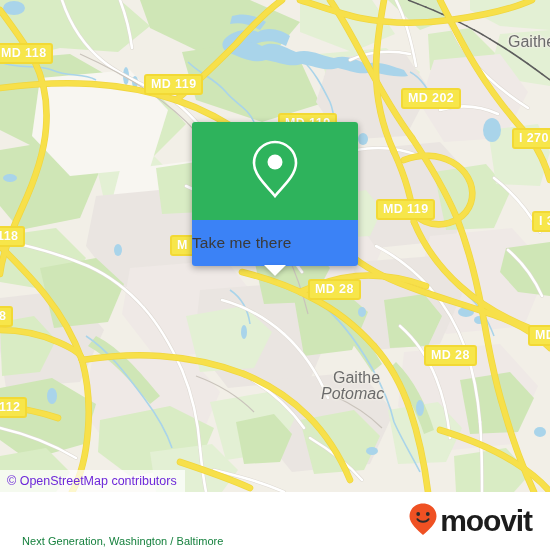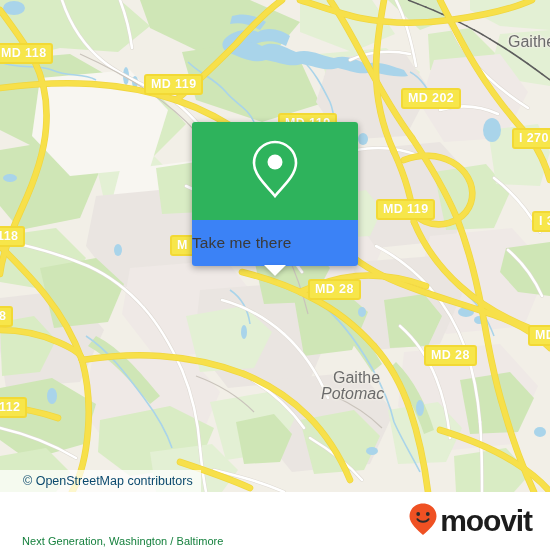--- a/index.html
+++ b/index.html
@@ -96,23 +96,23 @@
     z-index: 25;
     line-height: 17px;
   }
   .place.big { font-size: 16px; }
 
   
   #attribution {
     position: absolute;
     left: 0; bottom: 0;
     background: rgba(255,255,255,0.72);
-    color: #0c4a6e;
+    color: #6d28d9;
     font-size: 12.5px;
-    padding: 4px 8px 4px 23px;
+    padding: 4px 8px 4px 7px;
     z-index: 70;
   }
 
   
   #footer {
     position: absolute;
     left: 0; top: 492px;
     width: 550px; height: 58px;
     background: #ffffff;
     display: flex;

